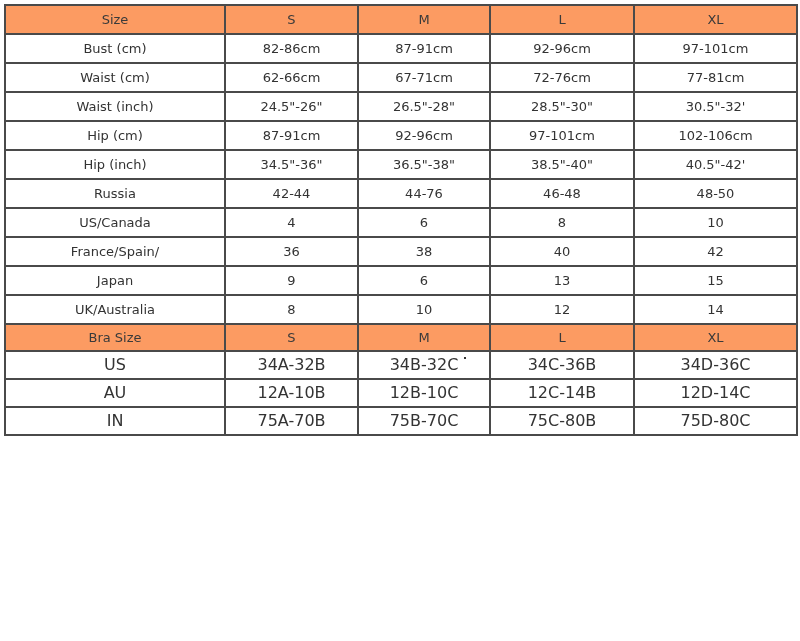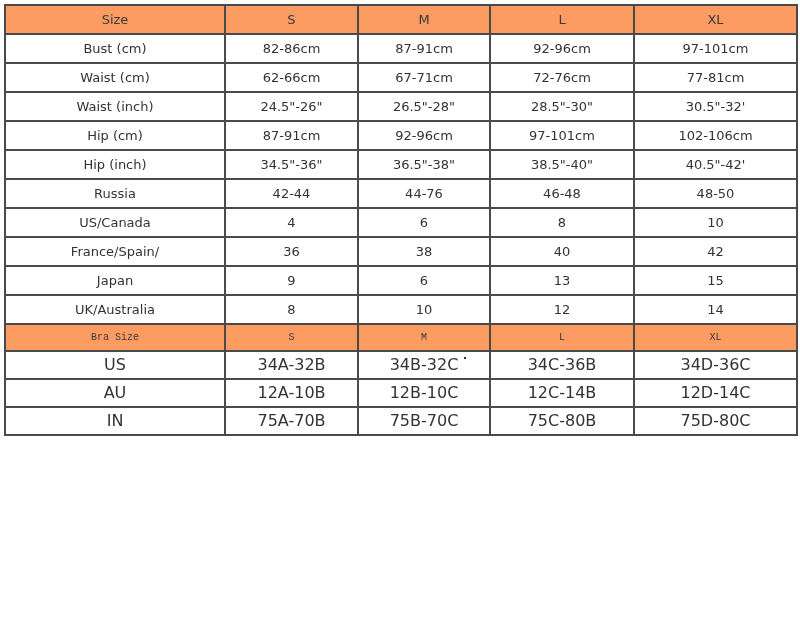--- a/index.html
+++ b/index.html
@@ -33,24 +33,23 @@
       line-height: 27px;
       white-space: nowrap;
       overflow: hidden;
     }
     .size-table tr.hdr td {
       background: #fc9b62;
       color: #3a3a3a;
       margin-top: 8px;
     }
     .size-table tr.hdr.small td {
-      font-size: 10px;
+      font-size: 13px;
       height: 25px;
       line-height: 25px;
-      font-family: Liberation Mono, monospace;
     }
     .size-table tr.bra td {
       font-size: 16px;
       height: 26px;
       line-height: 26px;
     }
     col.c0 { width: 220px; }
     col.c1 { width: 133px; }
     col.c2 { width: 132px; }
     col.c3 { width: 144px; }

